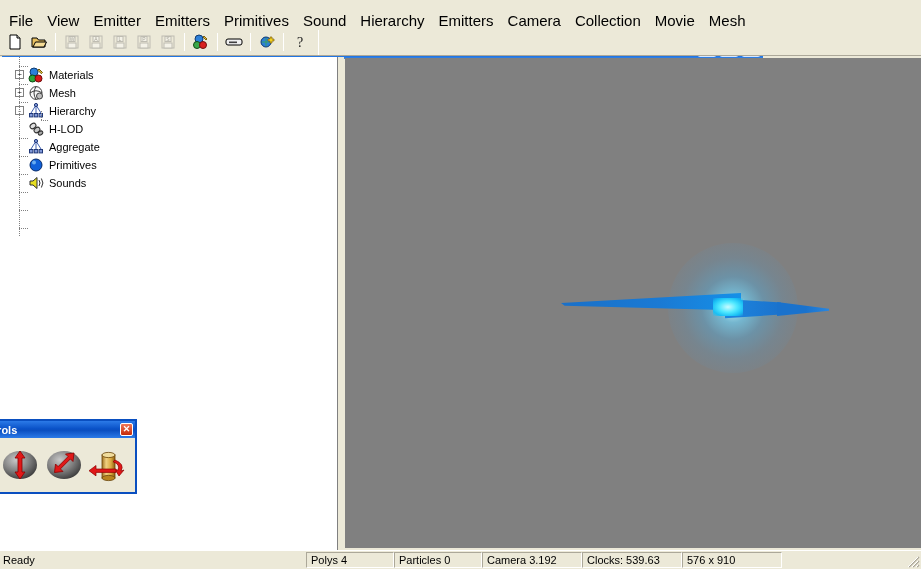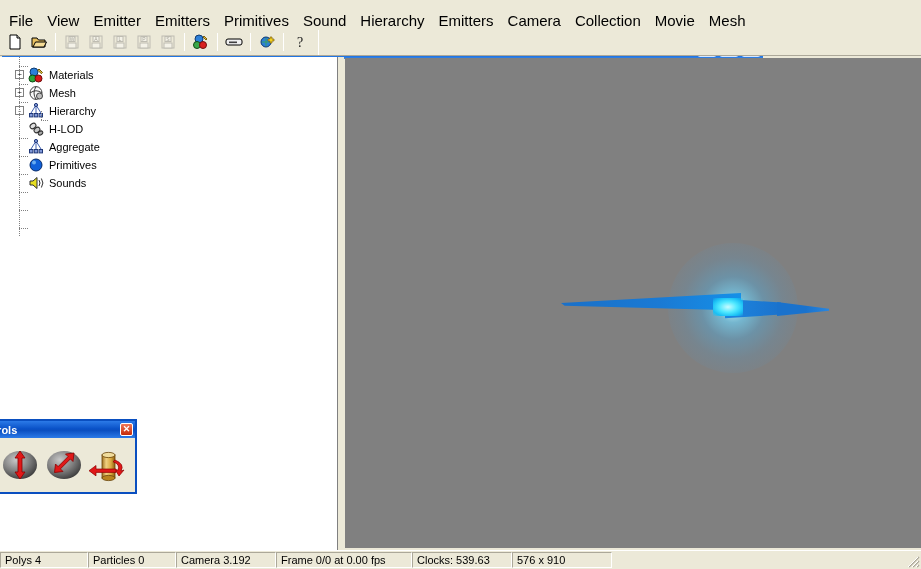--- a/index.html
+++ b/index.html
@@ -589,25 +589,25 @@
           <ellipse cx="20.5" cy="31" rx="6.5" ry="2.6" fill="#b88420" stroke="#6a4408" stroke-width="0.8"></ellipse>
           <path d="M27 13 q10 4 6 11 l3 -1 l-5 6 l-4 -6.6 l3 0.8 q2.5 -6 -5 -8.5 z" fill="#e01818" stroke="#8c0000" stroke-width="0.7"></path>
           <path d="M28 22 l-20 0 l0 -3.5 l-7 5.2 l7 5.2 l0 -3.5 l20 0 z" fill="#e01818" stroke="#8c0000" stroke-width="0.7"></path>
         </svg>
       </div>
 
     </div>
   </div>
 
   <div class="statusbar">
+    <div class="status-cell main">Ready</div>
     <div id="status-cells" style="display:flex;flex:1;">
         <div class="status-cell" style="flex: 0 0 88px;">Polys 4</div>
         <div class="status-cell" style="flex: 0 0 88px;">Particles 0</div>
         <div class="status-cell" style="flex: 0 0 100px;">Camera 3.192</div>
-        <div class="status-cell" style="flex: 0 0 136px;">Frame 0/0 at 0.00 fps</div>
         <div class="status-cell" style="flex: 0 0 100px;">Clocks: 539.63</div>
         <div class="status-cell" style="flex: 0 0 100px;">576 x 910</div>
       </div>
     <svg class="grip" viewBox="0 0 16 16">
       <path d="M15 5 L5 15 M15 9 L9 15 M15 13 L13 15" stroke="#aca899" stroke-width="1.6" fill="none"></path>
       <path d="M14 5 L4 15 M14 9 L8 15 M14 13 L12 15" stroke="#ffffff" stroke-width="1" fill="none"></path>
     </svg>
   </div>
 
 </div>

